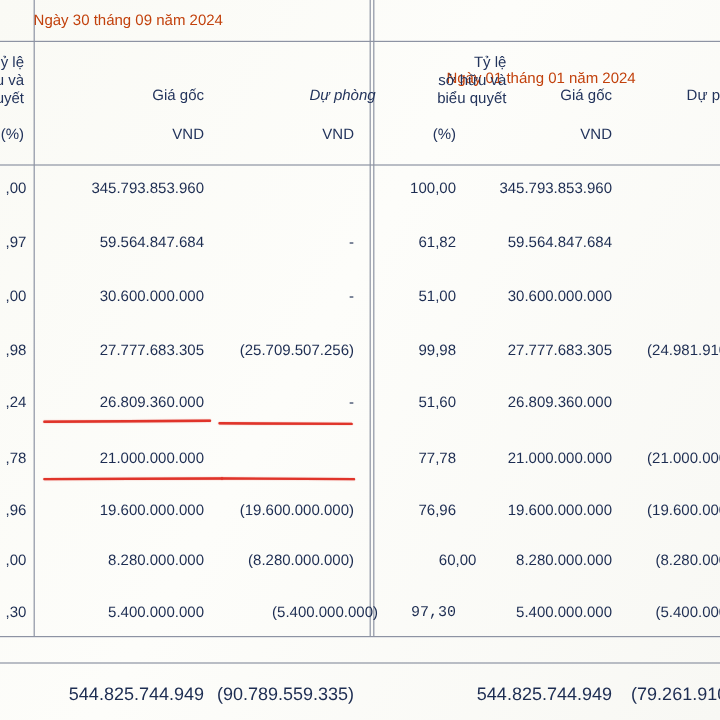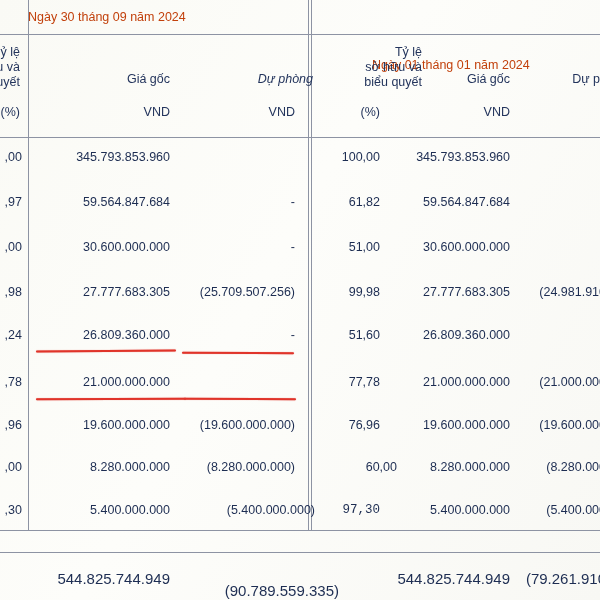--- a/index.html
+++ b/index.html
@@ -176,21 +176,21 @@
     <div class="cell" style="left:510px; top:460px; width:96px;">(8.280.000</div>
 
     <div class="cell" style="left:-40px; top:503px; width:62px;">,30</div>
     <div class="cell" style="left:40px; top:503px; width:130px;">5.400.000.000</div>
     <div class="cell" style="left:170px; top:503px; width:125px;margin-left:20px;">(5.400.000.000)</div>
     <div class="cell" style="left:315px; top:503px; width:65px;font-family:Liberation Mono, monospace;">97,30</div>
     <div class="cell" style="left:390px; top:503px; width:120px;">5.400.000.000</div>
     <div class="cell" style="left:510px; top:503px; width:96px;">(5.400.000</div>
 
     <div class="cell total" style="left:40px; top:570px; width:130px;">544.825.744.949</div>
-    <div class="cell total" style="left:170px; top:582px; width:125px;margin-left:44px;">(90.789.559.335)</div>
+    <div class="cell total" style="left:170px; top:570px; width:125px;">(90.789.559.335)</div>
     <div class="cell total" style="left:383px; top:570px; width:127px;">544.825.744.949</div>
     <div class="cell total" style="left:510px; top:570px; width:96px;">(79.261.910</div>
 
     <div class="penline a" style="left:36px; top:350px; width:140px;"></div>
     <div class="penline b" style="left:182px; top:352px; width:112px;"></div>
     <div class="penline c" style="left:36px; top:398px; width:150px;"></div>
     <div class="penline d" style="left:184px; top:398px; width:112px;"></div>
 
   </div>
 </div>

